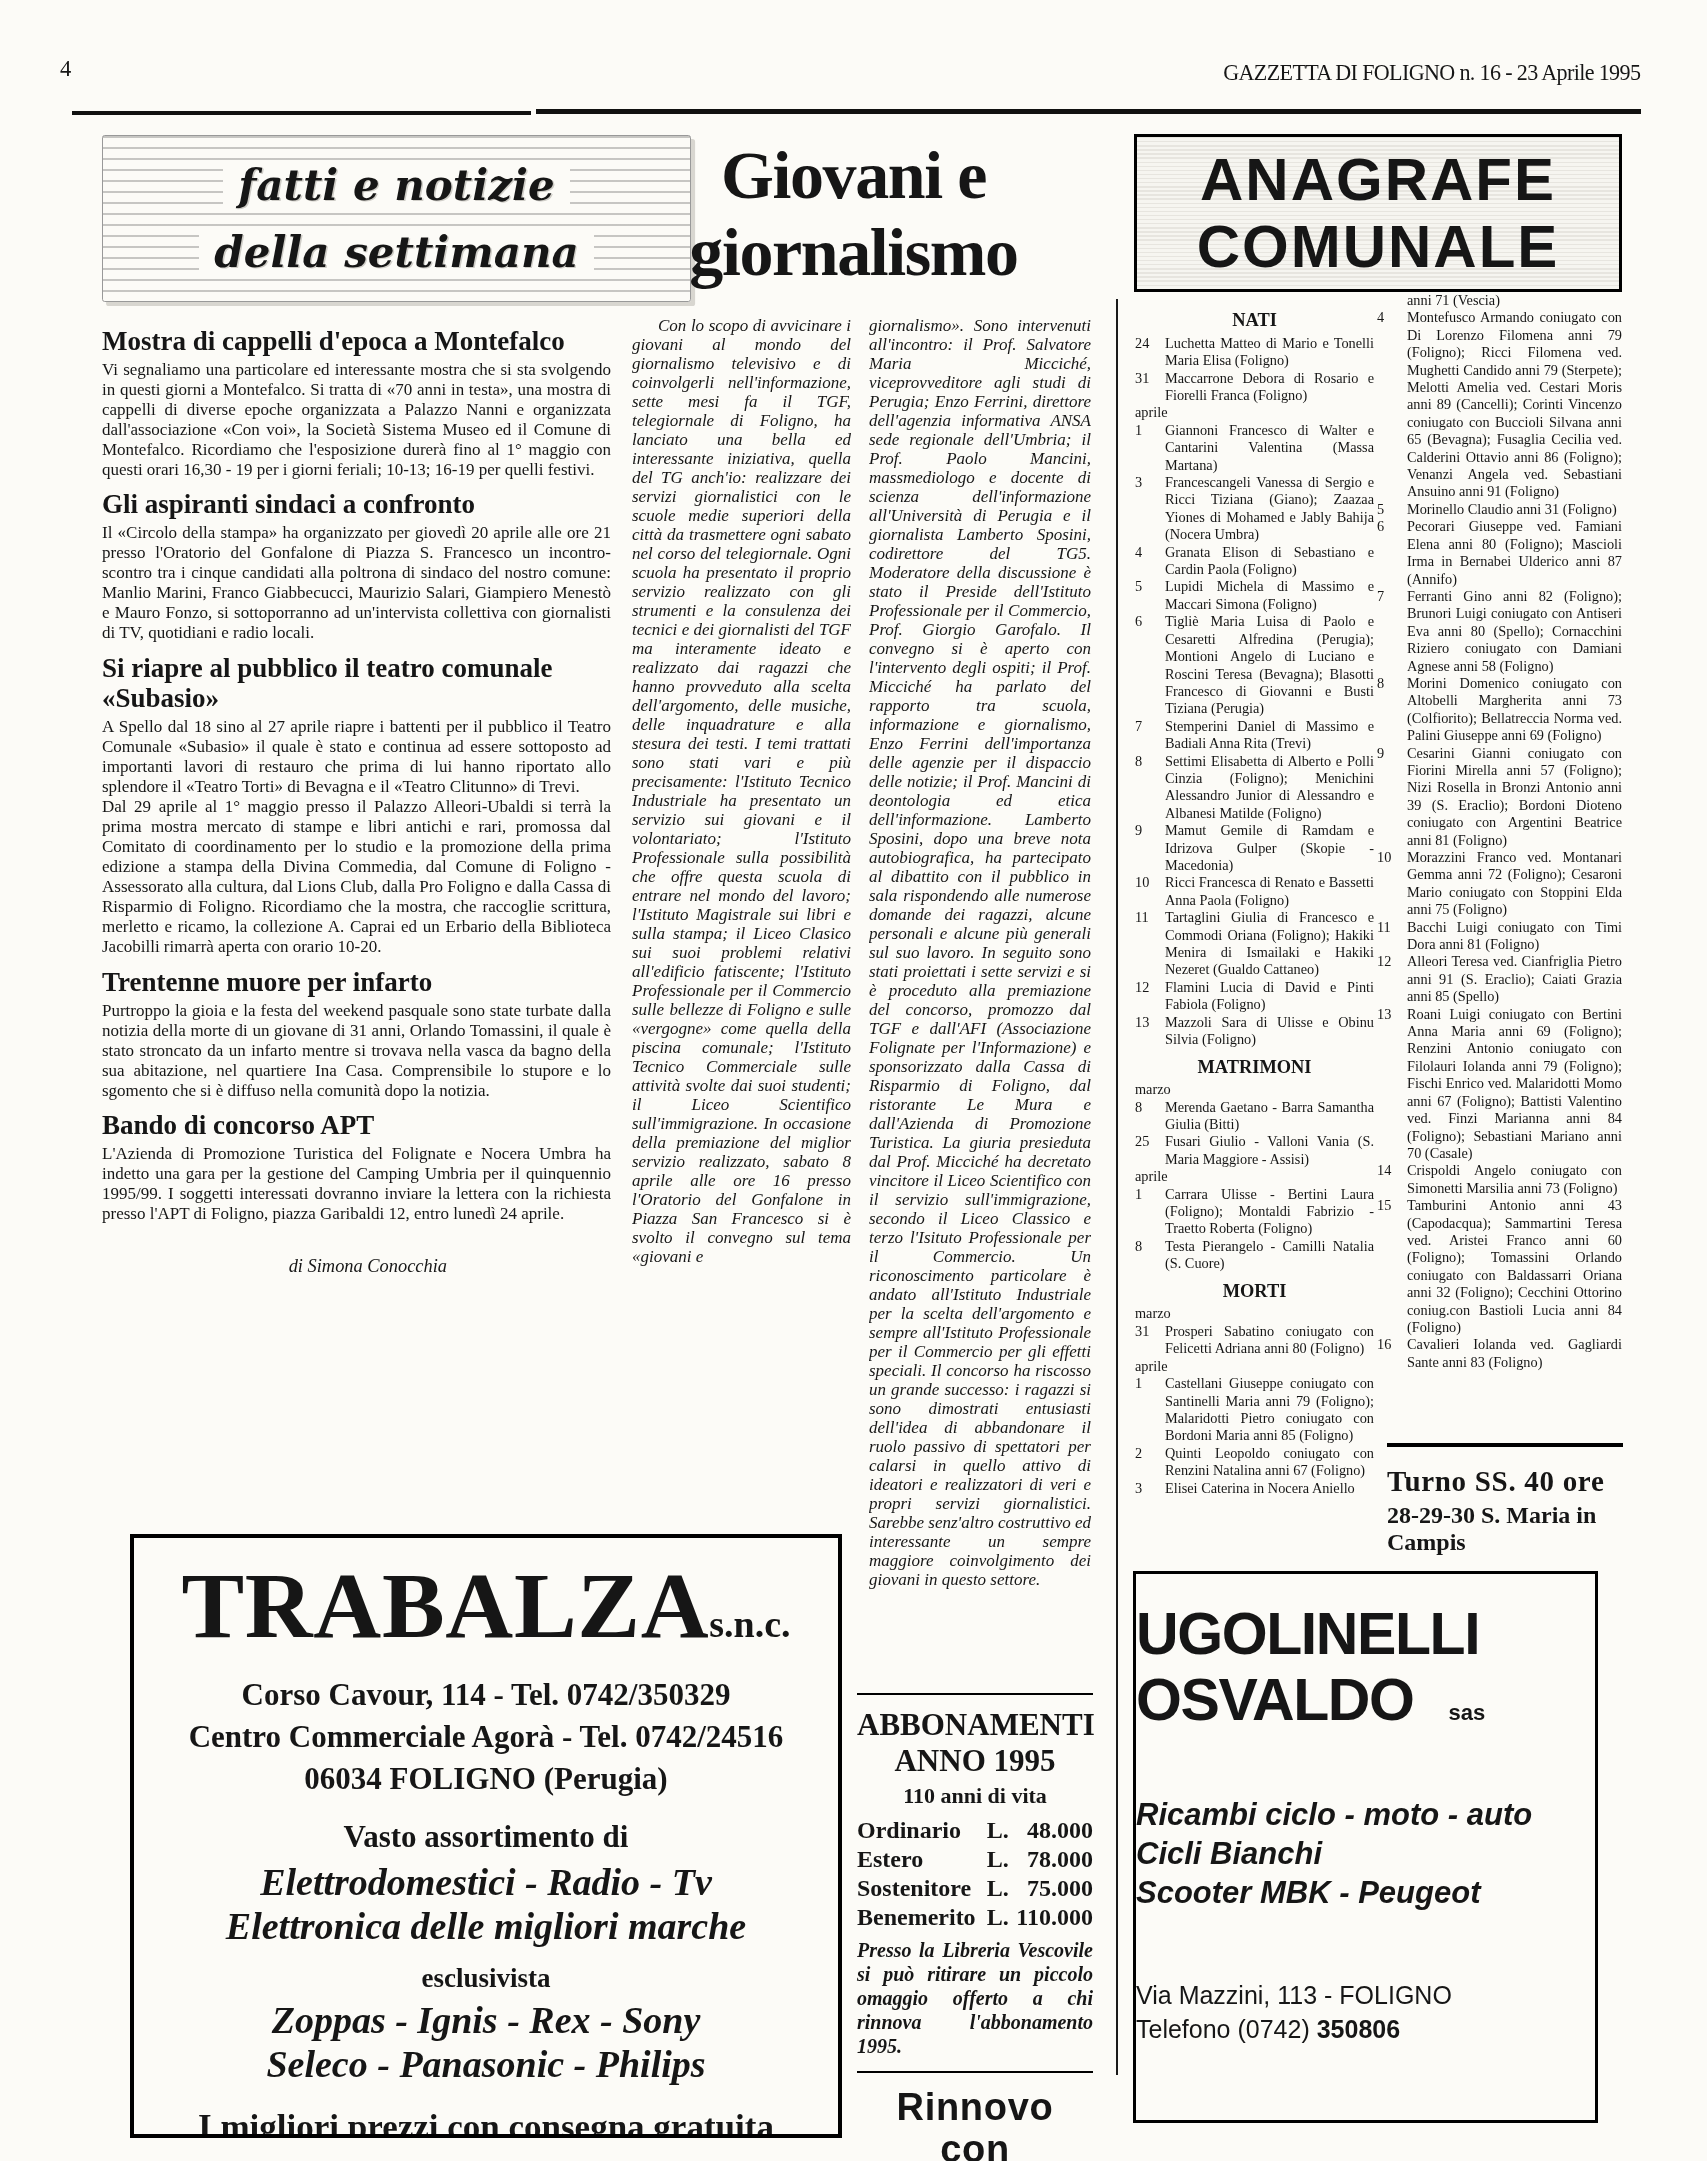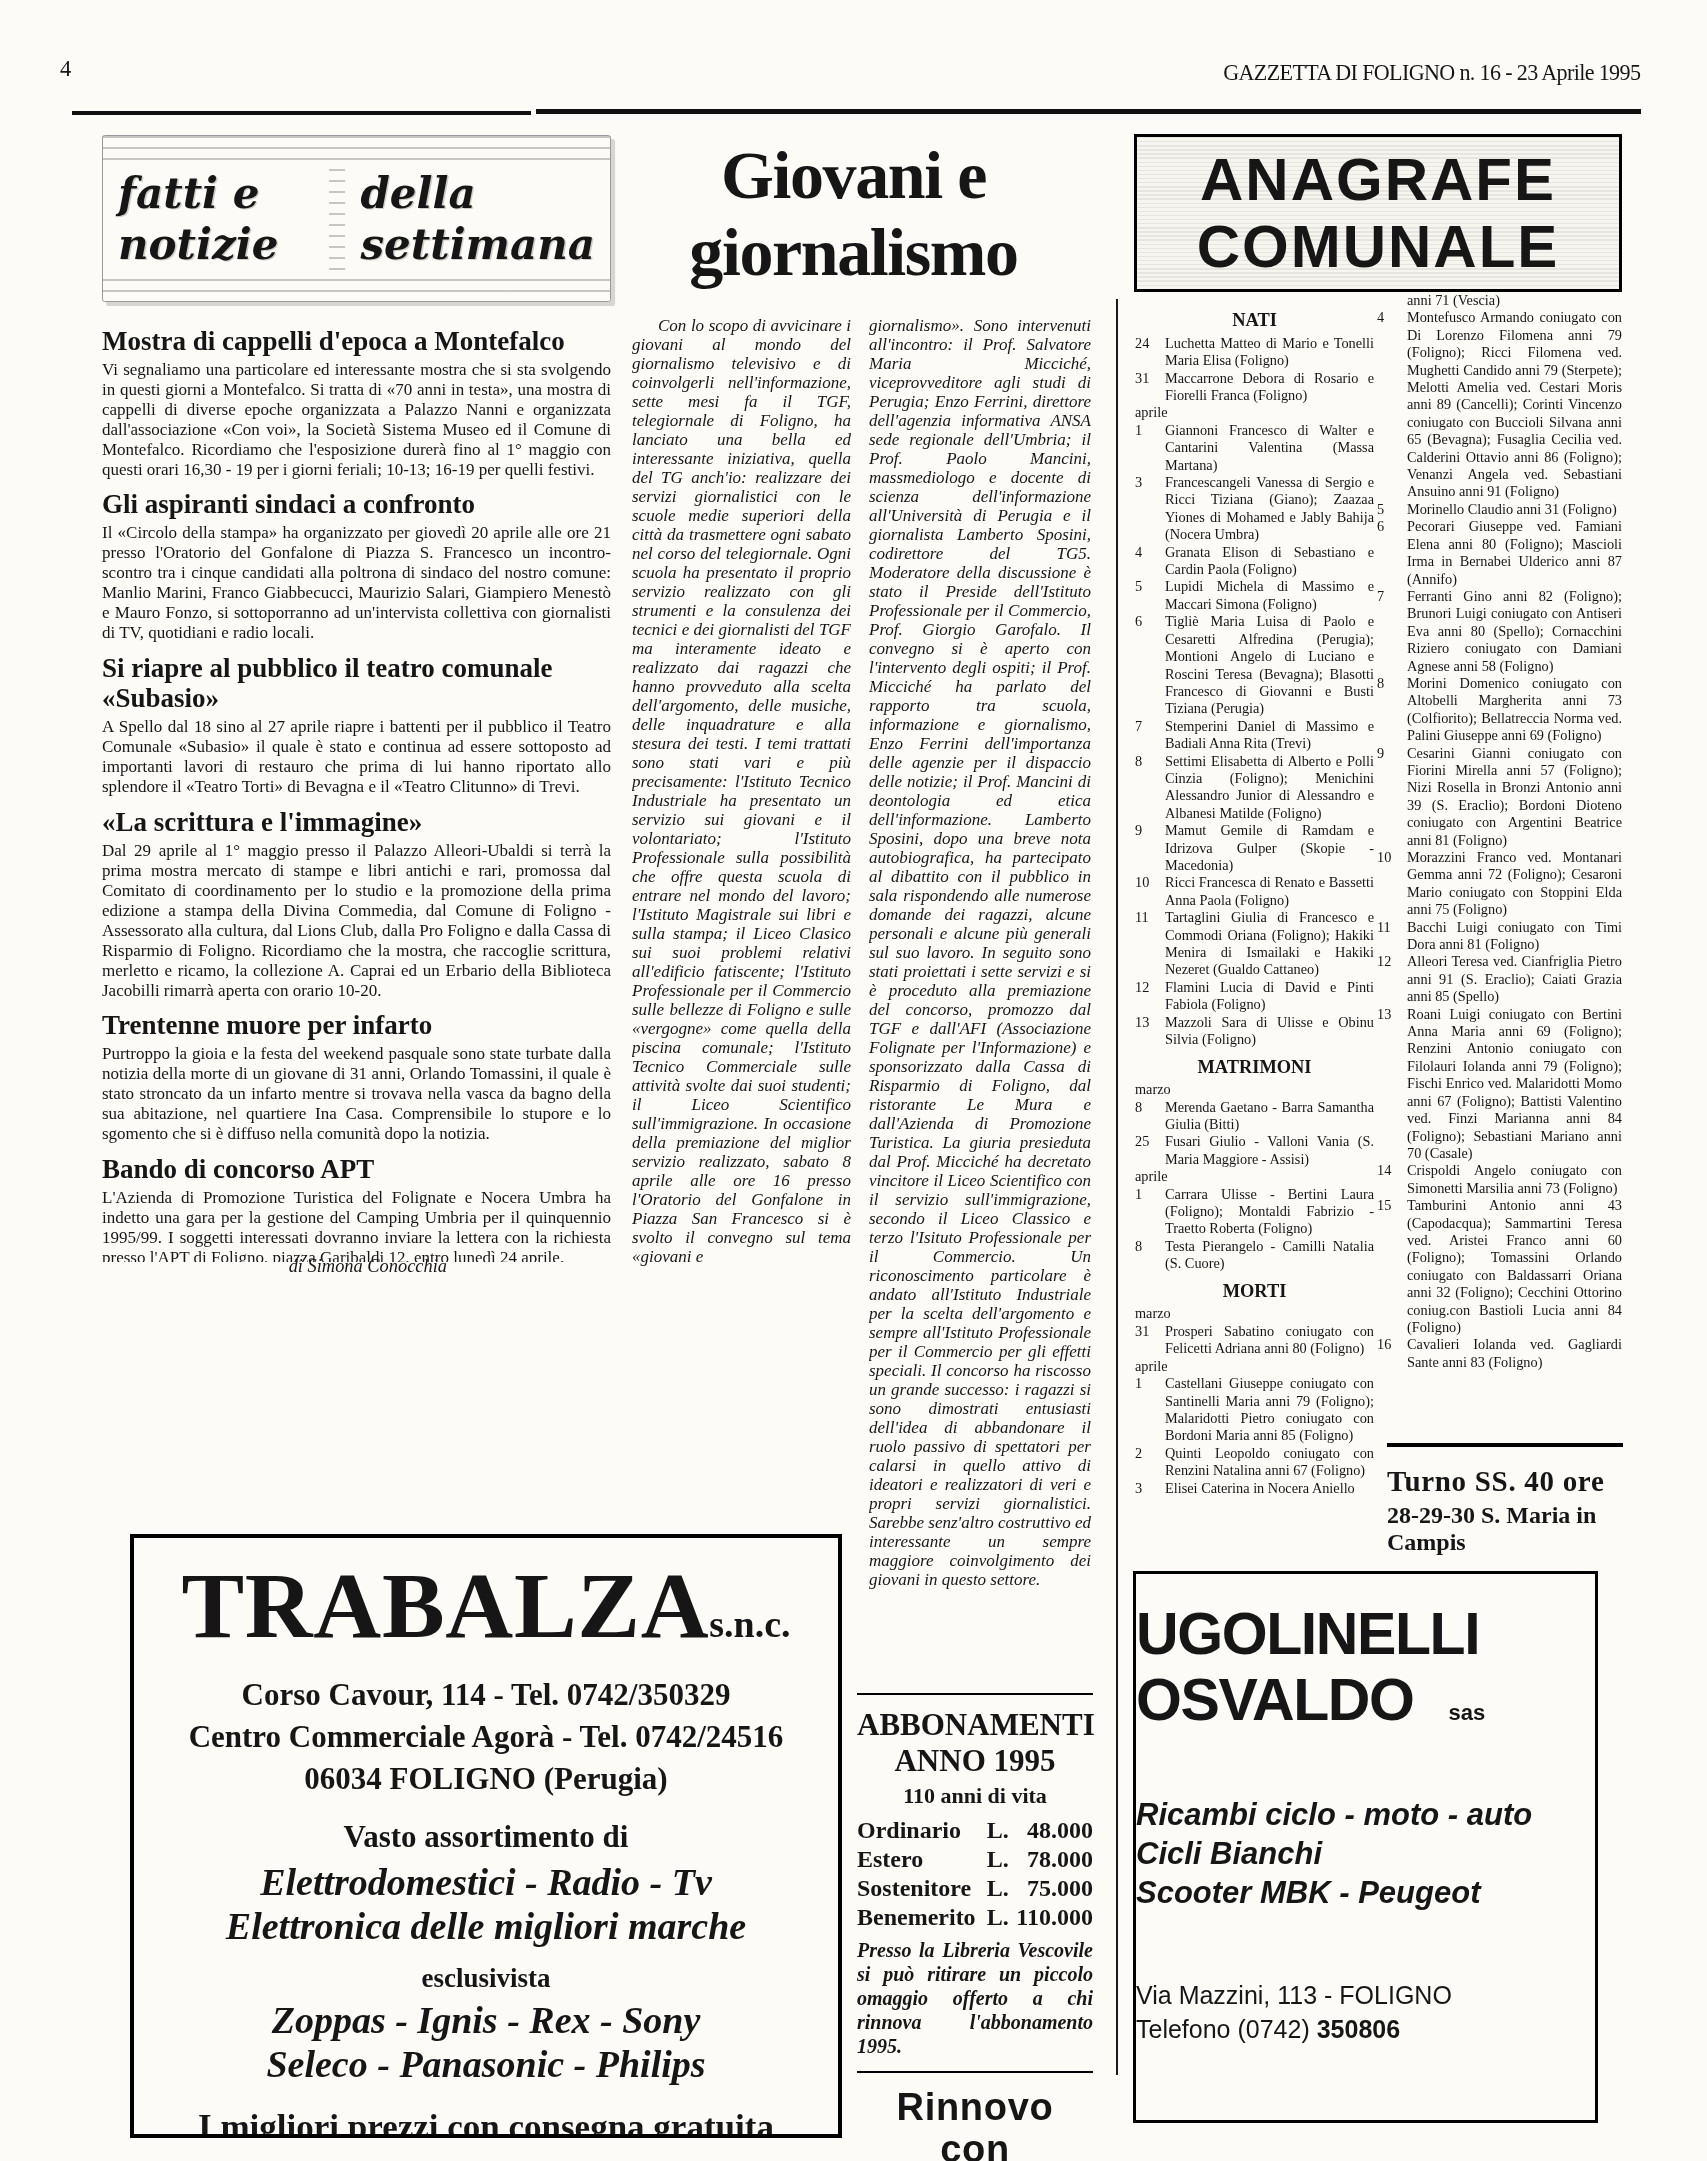--- a/index.html
+++ b/index.html
@@ -10,25 +10,25 @@
     font-family:"Liberation Serif","DejaVu Serif",serif;
   }
   .abs { position:absolute; }
   
   #pagenum { left:60px; top:56px; font-size:22.5px; }
   #masthead { right:68px; top:59px; font-size:24px; letter-spacing:-0.7px;
     transform:scaleX(.92); transform-origin:right; white-space:nowrap; }
   .toprule1 { left:72px; top:111px; width:459px; height:4.1px; background:#111; }
   .toprule2 { left:536px; top:109px; width:1105px; height:4.8px; background:#111; }
   
-  #logo { left:102px; top:135px; width:509px; height:167px;
+  #logo { left:102px; top:135px; width:589px; height:167px;
     background:
       repeating-linear-gradient(180deg, rgba(60,60,60,.28) 0 2px, rgba(0,0,0,0) 2px 11px);
     border:1.4px solid #999; border-radius:2.7px;
-    display:flex; flex-direction:row; align-items:center; justify-content:center;
+    display:flex; flex-direction:column; align-items:center; justify-content:center;
     box-shadow:4.1px 4.1px 0 #d8d6d0;
     gap:16px;
   }
   #logo .l1,#logo .l2 {
     font-family:"DejaVu Serif","Liberation Serif",serif;
     font-weight:bold; font-style:italic; font-size:42px; line-height:51px;
     background:#fcfbf7; padding:0 15px; text-shadow:1.4px 1.4px 0 #cfcdc7;
   }
   
   #articles { left:102px; top:316px; width:509px; height:946px; overflow:hidden; }
@@ -121,21 +121,20 @@
         <h3>Gli aspiranti sindaci a confronto</h3>
         <p>Il «Circolo della stampa» ha organizzato per giovedì 20 aprile alle ore 21 presso l'Oratorio del Gonfalone di Piazza S. Francesco un incontro-scontro tra i cinque candidati alla poltrona di sindaco del nostro comune: Manlio Marini, Franco Giabbecucci, Maurizio Salari, Giampiero Menestò e Mauro Fonzo, si sottoporranno ad un'intervista collettiva con giornalisti di TV, quotidiani e radio locali.</p>
       </div>
 
       <div>
         <h3>Si riapre al pubblico il teatro comunale «Subasio»</h3>
         <p>A Spello dal 18 sino al 27 aprile riapre i battenti per il pubblico il Teatro Comunale «Subasio» il quale è stato e continua ad essere sottoposto ad importanti lavori di restauro che prima di lui hanno riportato allo splendore il «Teatro Torti» di Bevagna e il «Teatro Clitunno» di Trevi.</p>
       </div>
 
       <div>
-        <h3>«La scrittura e l'immagine»</h3>
         <p>Dal 29 aprile al 1° maggio presso il Palazzo Alleori-Ubaldi si terrà la prima mostra mercato di stampe e libri antichi e rari, promossa dal Comitato di coordinamento per lo studio e la promozione della prima edizione a stampa della Divina Commedia, dal Comune di Foligno - Assessorato alla cultura, dal Lions Club, dalla Pro Foligno e dalla Cassa di Risparmio di Foligno. Ricordiamo che la mostra, che raccoglie scrittura, merletto e ricamo, la collezione A. Caprai ed un Erbario della Biblioteca Jacobilli rimarrà aperta con orario 10-20.</p>
       </div>
 
       <div>
         <h3>Trentenne muore per infarto</h3>
         <p>Purtroppo la gioia e la festa del weekend pasquale sono state turbate dalla notizia della morte di un giovane di 31 anni, Orlando Tomassini, il quale è stato stroncato da un infarto mentre si trovava nella vasca da bagno della sua abitazione, nel quartiere Ina Casa. Comprensibile lo stupore e lo sgomento che si è diffuso nella comunità dopo la notizia.</p>
       </div>
 
       <div>
         <h3>Bando di concorso APT</h3>

